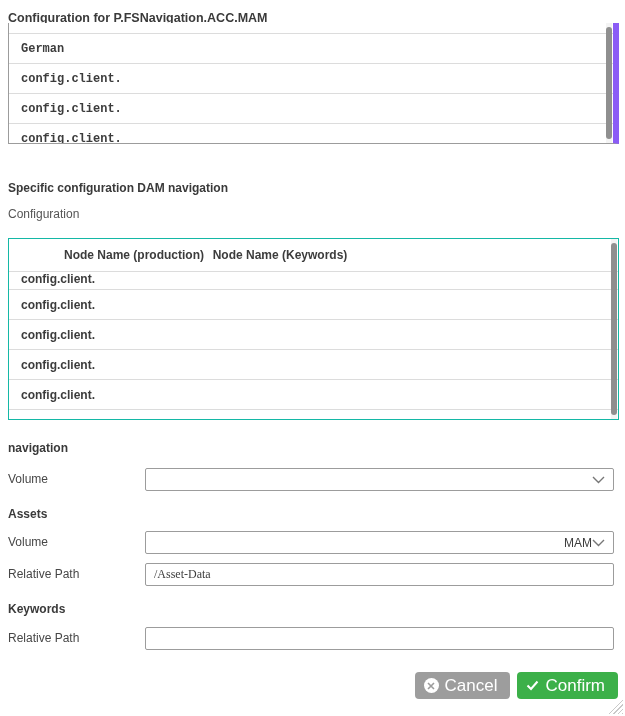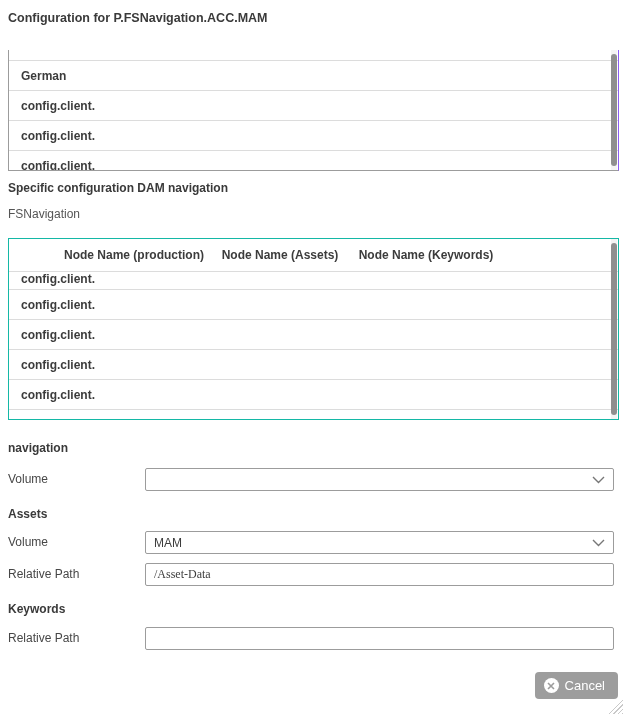--- a/index.html
+++ b/index.html
@@ -16,24 +16,25 @@
     position:absolute; left:8px; top:11px;
     font-weight:bold; font-size:12.5px; color:#3a3a3a;
   }
 
   
   .tbl {
     position:absolute; left:8px; width:611px;
     background:#fff; overflow:hidden;
   }
   .tbl-general {
-    top:50px; height:121px;
+    top:23px; height:121px;
     border-left:1px solid #9c9c9c;
-    border-right:1px solid #8b5cf6;
+    border-right:6px solid #8b5cf6;
     border-bottom:1px solid #9c9c9c;
+    font-family:Liberation Mono, monospace;
   }
   .tbl-loc {
     top:238px; height:182px;
     border:1px solid #14b8a6;
   }
   .trow {
     display:flex; align-items:center;
     border-bottom:1px solid #dcdcdc;
     padding-left:12px;
     font-weight:bold; color:#3c3c3c;
@@ -65,38 +66,38 @@
   
   .field-row { position:absolute; left:0; width:625px; height:23px;border-radius:9px; }
   .field-row .flabel {
     position:absolute; left:8px; top:4px; color:#474747;
   }
   .fbox {
     position:absolute; left:145px; top:0; width:469px; height:23px;
     border:1px solid #9c9c9c; border-radius:2px; background:#fff;
     display:flex; align-items:center;
   }
-  .select-box { justify-content:space-between; cursor:pointer; }
+  .select-box { justify-content:flex-end; cursor:pointer; }
   .select-box .sel-val { padding-left:8px; color:#3c3c3c; }
   .select-box .chev { padding-right:8px; display:flex; align-items:center; }
   input.fbox {
     padding-left:8px; font-family:Liberation Serif, serif;
     font-size:12px; color:#3c3c3c; outline:none;
   }
 
   
   .btn-row {
     position:absolute; top:672px; right:7px;
     display:flex; gap:7px;
   }
   .btn {
     height:27px; border:none; border-radius:4px;
     display:flex; align-items:center; gap:6px;
     padding:0 13px 0 9px; cursor:pointer;
-    color:#fff; font-size:13px;
+    color:#fff; font-size:17px;
     font-family:"Liberation Sans", sans-serif;
   }
   .btn-cancel { background:#9d9d9d; }
   .btn-confirm { background:#3cb049; }
   .circle-x {
     width:15px; height:15px; border-radius:50%; background:#fff;
     display:flex; align-items:center; justify-content:center;
   }
 
   
@@ -125,27 +126,26 @@
   </div>
   <div class="trow clipped">
     <span>config.client.</span>
   </div>
   <div class="vscroll">
       <div class="thumb"></div>
     </div>
 </div>
 
 <div class="section-heading" style="top:181px">Specific configuration DAM navigation</div>
-<div class="plain-label" style="top:207px">FSNavigation</div>
+<div class="plain-label" style="top:207px">Configuration</div>
 
 <div class="tbl tbl-loc">
   <div class="thead">
     <span class="c0"></span>
     <span class="c">Node Name (production)</span>
-    <span class="c">Node Name (Assets)</span>
     <span class="c">Node Name (Keywords)</span>
   </div>
   <div class="trow h18">
     <span>config.client.</span>
   </div>
   <div class="trow h29">
     <span>config.client.</span>
   </div>
   <div class="trow h29">
     <span>config.client.</span>
@@ -200,15 +200,23 @@
 
 <div class="btn-row">
   <button class="btn btn-cancel">
     <span class="circle-x">
       <svg width="8" height="8" viewBox="0 0 8 8">
           <path d="M1 1 L7 7 M7 1 L1 7" stroke="#9d9d9d" stroke-width="1.6"></path>
         </svg>
     </span>
     <span>Cancel</span>
   </button>
+  <button class="btn btn-confirm">
+    <span style="display:flex;align-items:center;">
+      <svg width="13" height="11" viewBox="0 0 13 11">
+          <path d="M1.5 5.5 L5 9 L11.5 1.5" fill="none" stroke="#fff" stroke-width="2"></path>
+        </svg>
+    </span>
+    <span>Confirm</span>
+  </button>
 </div>
 
 <div class="grip"></div>
 
 </body></html>

